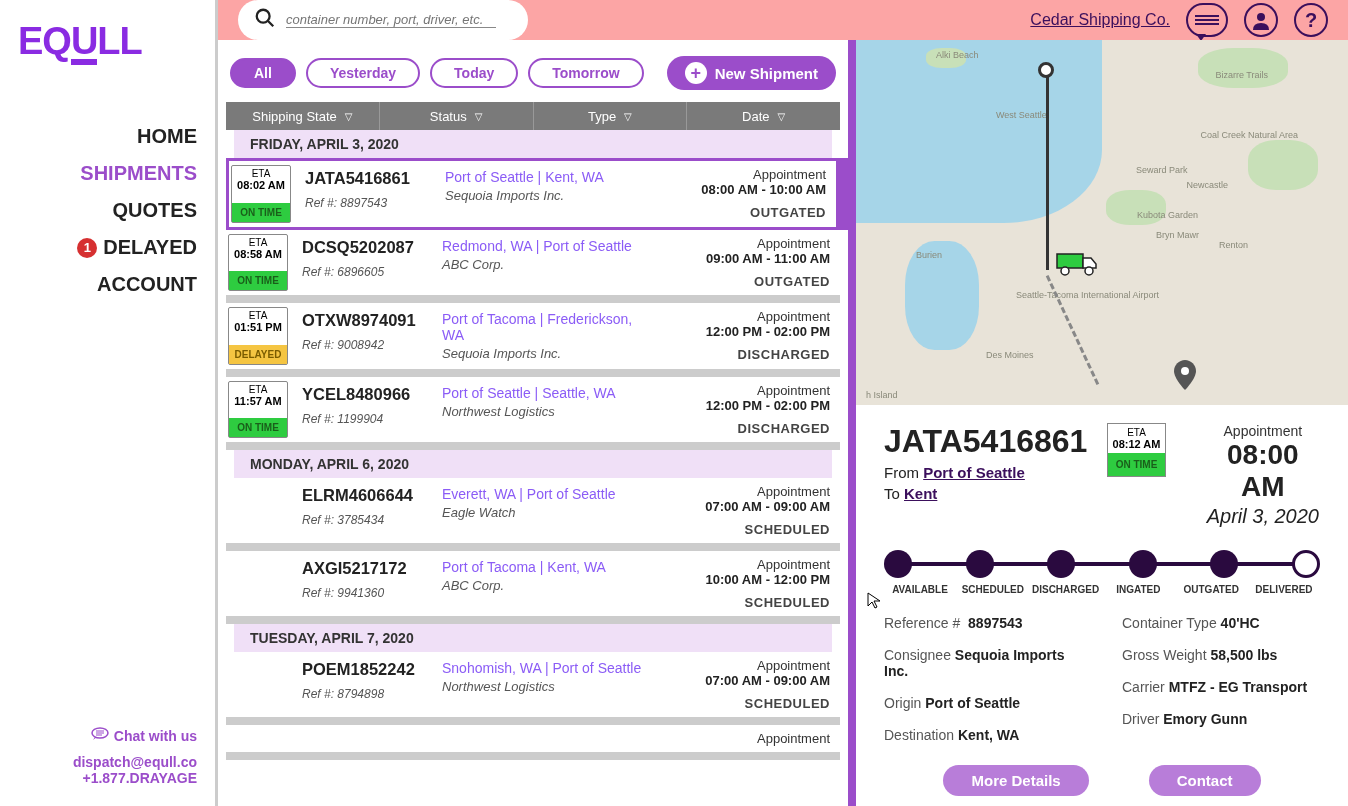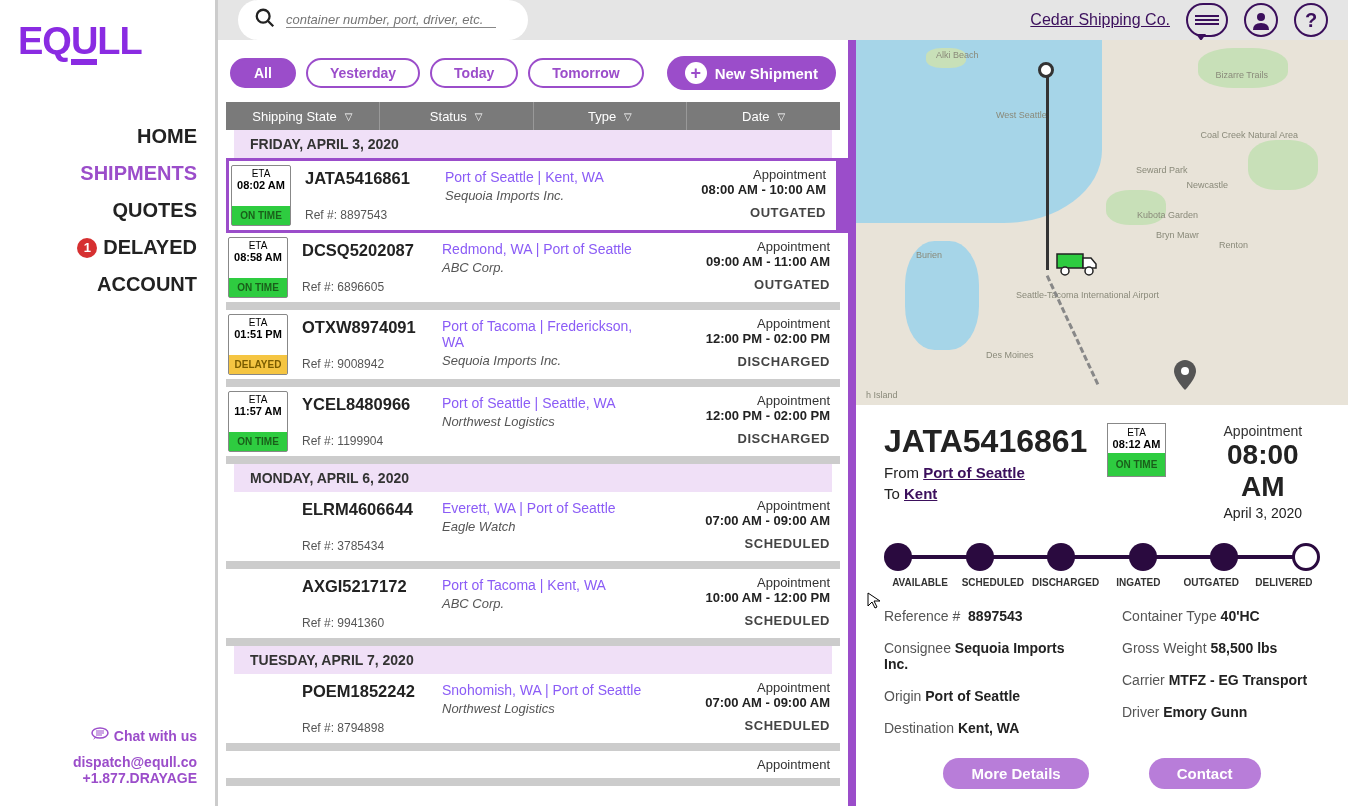--- a/index.html
+++ b/index.html
@@ -13,21 +13,21 @@
 .nav { display: flex; flex-direction: column; align-items: flex-end; gap: 14px; }
 .nav-item { font-size: 20px; font-weight: 700; color: #222; cursor: pointer; display: flex; align-items: center; gap: 6px; }
 .nav-item.active { color: #9b4dca; }
 .badge { background: #d63031; color: #fff; border-radius: 50%; width: 20px; height: 20px; font-size: 13px; display: inline-flex; align-items: center; justify-content: center; }
 .sidebar-footer { margin-top: auto; font-size: 14px; text-align: right; color: #9b4dca; }
 .chat-link { display: flex; align-items: center; gap: 5px; justify-content: flex-end; font-weight: 700; margin-bottom: 10px; }
 .email-link, .phone-link { display: block; font-weight: 700; }
 
 
 .main { flex: 1; display: flex; flex-direction: column; border-left: 3px solid #ccc; }
-.topbar { height: 58px; background: #e5e5e5; display: flex; align-items: center; padding: 0 20px; gap: 16px; }
+.topbar { height: 58px; background: #fca5a5; display: flex; align-items: center; padding: 0 20px; gap: 16px; }
 .search-box { background: #fff; border-radius: 22px; height: 40px; width: 290px; display: flex; align-items: center; padding: 0 16px; gap: 10px; }
 .search-box input { border: none; outline: none; font-size: 13px; color: #666; border-bottom: 1px solid #888; font-style: italic; width: 210px; }
 .topbar-right { margin-left: auto; display: flex; align-items: center; gap: 16px; }
 .company-name { color: #3b0f5c; text-decoration: underline; font-size: 16px; }
 .icon-circle { width: 34px; height: 34px; border: 2.5px solid #3b0f5c; border-radius: 50%; display: flex; align-items: center; justify-content: center; color: #3b0f5c; }
 .msg-bubble { width: 42px; height: 34px; border: 2.5px solid #3b0f5c; border-radius: 17px; position: relative; display: flex; flex-direction: column; align-items: center; justify-content: center; gap: 2px; }
 .msg-bubble::after { content: ''; position: absolute; bottom: -6px; left: 8px; width: 0; height: 0; border-left: 5px solid transparent; border-right: 5px solid transparent; border-top: 7px solid #3b0f5c; }
 .msg-line { width: 24px; height: 2px; background: #3b0f5c; }
 
 
@@ -56,21 +56,21 @@
 .eta-box { width: 60px; display: flex; flex-direction: column; align-items: center; justify-content: space-between; font-size: 11px; border: 1px solid #888; border-radius: 2px; margin: 4px 0 4px 2px; }
 .eta-top { padding: 2px 0; text-align: center; line-height: 1.1; }
 .eta-label { font-size: 10px; }
 .eta-time { font-weight: 700; }
 .eta-status { width: 100%; text-align: center; font-size: 10px; font-weight: 700; padding: 4px 0; }
 .ontime { background: #2ecc40; color: #1a5f1a; }
 .delayed { background: #f5c542; color: #7a5c00; }
 .row-mid { flex: 1; padding: 8px 14px; display: flex; }
 .row-left { width: 130px; }
 .ship-id { font-weight: 900; font-size: 16.5px; color: #222; }
-.ref-no { font-size: 12px; color: #555; margin-top: 20px; }
+.ref-no { font-size: 12px; font-style: italic; color: #555; margin-top: 8px; }
 .row-center { flex: 1; padding-left: 10px; }
 .route { font-size: 14px; color: #8b5cf6; }
 .client { font-size: 13px; font-style: italic; color: #555; margin-top: 3px; }
 .row-right { text-align: right; padding: 6px 10px; font-size: 13px; width: 170px; }
 .appt-label { color: #333; }
 .appt-time { font-weight: 700; color: #222; }
 .ship-status { font-weight: 900; color: #444; margin-top: 8px; letter-spacing: 0.5px; }
 
 
 .map { height: 365px; background: linear-gradient(to bottom, #a6d5e8 0%, #bfe0ef 30%, #e8e3d8 30%, #e2ddd2 100%); position: relative; overflow: hidden; }
@@ -95,21 +95,21 @@
 .detail-top { display: flex; gap: 20px; align-items: flex-start; }
 .detail-id { font-size: 32px; font-weight: 900; color: #222; }
 .from-to { font-size: 15px; color: #222; margin-top: 4px; }
 .from-to a { color: #3b0f5c; text-decoration: underline; font-weight: 700; }
 .detail-eta-box { width: 62px; border: 1px solid #888; display: flex; flex-direction: column; align-items: center; font-size: 11px; }
 .detail-eta-box .eta-top { padding: 3px 0; text-align: center; }
 .detail-eta-box .eta-status { width: 100%; text-align: center; font-size: 10px; font-weight: 700; padding: 6px 0; }
 .appt-block { text-align: center; margin-left: 20px; }
 .appt-title { font-size: 14px; color: #333; }
 .appt-big { font-size: 28px; font-weight: 900; color: #222; }
-.appt-date { font-size: 14px; color: #222; margin-top: 2px; }
+.appt-date { font-size: 20px; color: #222; margin-top: 2px; font-style: italic; }
 
 .progress { display: flex; align-items: center; margin: 22px 0 6px; position: relative; }
 .pnode { width: 28px; height: 28px; border-radius: 50%; background: #2a0a3f; z-index: 2; }
 .pnode.empty { background: #fff; border: 3px solid #2a0a3f; }
 .pline { flex: 1; height: 4px; background: #2a0a3f; margin: 0 -2px; }
 .plabels { display: flex; justify-content: space-between; font-size: 10px; font-weight: 700; color: #333; margin-bottom: 20px; }
 .plabels span { width: 72px; text-align: center; }
 
 .info-grid { display: flex; gap: 40px; }
 .info-col { flex: 1; display: flex; flex-direction: column; gap: 16px; font-size: 14px; }

